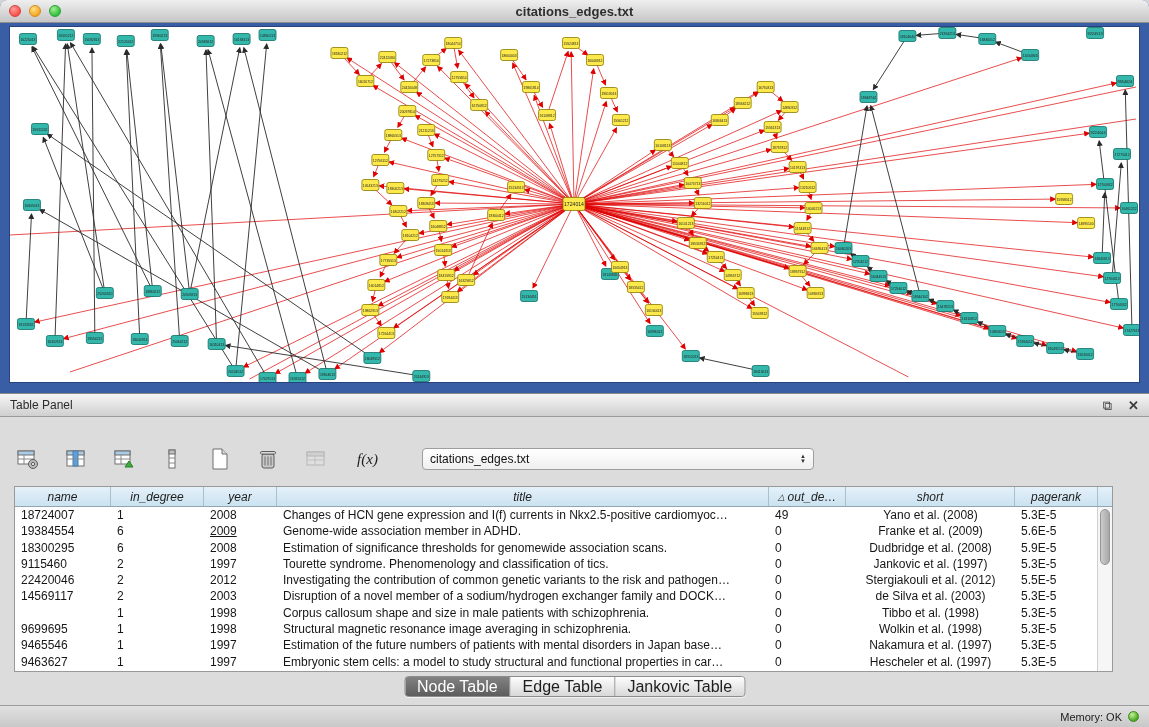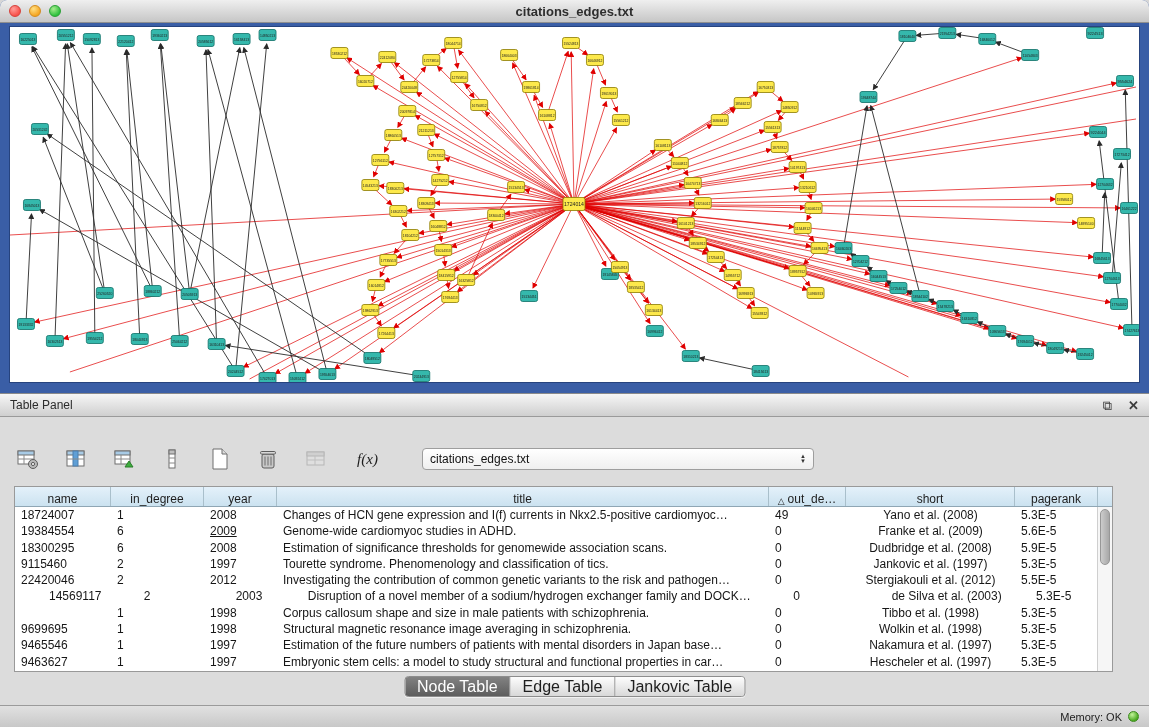--- a/index.html
+++ b/index.html
@@ -41,22 +41,22 @@
               background:linear-gradient(#ffffff,#efefef); border:1px solid #9e9e9e; border-radius:4px;
               display:flex; align-items:center; padding:0 7px; font-size:12px; color:#111; }
   .dd-arrows { margin-left:auto; display:flex; flex-direction:column; align-items:center;
                font-size:6px; line-height:5px; color:#333; }
 
   
   .table-box { position:absolute; top:69px; left:14px; width:1099px; height:186px; box-sizing:border-box;
                background:#fff; border:1px solid #999999; overflow:hidden; }
   .thead { display:flex; height:20px; background:linear-gradient(#e4f1fa,#cbe2f0);
            border-bottom:1px solid #8fa6b4; box-sizing:border-box; }
-  .th { font-size:12px; color:#1d1d1d; display:flex; align-items:flex-end; justify-content:center;
-        border-right:1px solid #a9bfcb; box-sizing:border-box; overflow:hidden; white-space:nowrap; }
+  .th { font-size:12px; color:#1d1d1d; display:flex; align-items:center; justify-content:center;
+        border-right:1px solid #a9bfcb; box-sizing:border-box; overflow:hidden; white-space:nowrap;font-style:italic; }
   .sort-glyph { font-size:9px; margin-right:3px; }
   .tr { display:flex; height:16.3px; }
   .td { font-size:12px; color:#161616; line-height:16.3px; padding-left:6px; box-sizing:border-box;
         white-space:nowrap; overflow:hidden; }
   .td.center { text-align:center; padding-left:0; }
   .vscroll { position:absolute; top:20px; right:0; bottom:0; width:15px;
              background:#f6f6f6; border-left:1px solid #cfcfcf; box-sizing:border-box; }
   .vthumb { position:absolute; top:2px; left:2px; width:10px; height:56px;
             background:linear-gradient(90deg,#cccccc,#a8a8a8); border:1px solid #979797; border-radius:5px; box-sizing:border-box; }
 
@@ -901,21 +901,21 @@
             <div class="td" style="width: 73px;">2008</div>
             <div class="td" style="width: 492px;">Changes of HCN gene expression and I(f) currents in Nkx2.5-positive cardiomyoc…</div>
             <div class="td" style="width: 77px;">49</div>
             <div class="td center" style="width: 169px;">Yano et al. (2008)</div>
             <div class="td" style="width: 83px;">5.3E-5</div>
           </div>
           <div class="tr">
             <div class="td" style="width: 96px;">19384554</div>
             <div class="td" style="width: 93px;">6</div>
             <div class="td" style="width: 73px; text-decoration: underline;">2009</div>
-            <div class="td" style="width: 492px;">Genome-wide cardiomyoc studies in ADHD.</div>
+            <div class="td" style="width: 492px;">Genome-wide association member in ADHD.</div>
             <div class="td" style="width: 77px;">0</div>
             <div class="td center" style="width: 169px;">Franke et al. (2009)</div>
             <div class="td" style="width: 83px;">5.6E-5</div>
           </div>
           <div class="tr">
             <div class="td" style="width: 96px;">18300295</div>
             <div class="td" style="width: 93px;">6</div>
             <div class="td" style="width: 73px;">2008</div>
             <div class="td" style="width: 492px;">Estimation of significance thresholds for genomewide association scans.</div>
             <div class="td" style="width: 77px;">0</div>
@@ -934,21 +934,21 @@
           <div class="tr">
             <div class="td" style="width: 96px;">22420046</div>
             <div class="td" style="width: 93px;">2</div>
             <div class="td" style="width: 73px;">2012</div>
             <div class="td" style="width: 492px;">Investigating the contribution of common genetic variants to the risk and pathogen…</div>
             <div class="td" style="width: 77px;">0</div>
             <div class="td center" style="width: 169px;">Stergiakouli et al. (2012)</div>
             <div class="td" style="width: 83px;">5.5E-5</div>
           </div>
           <div class="tr">
-            <div class="td" style="width: 96px; margin-left: 28px;">14569117</div>
+            <div class="td" style="width: 96px;">14569117</div>
             <div class="td" style="width: 93px;">2</div>
             <div class="td" style="width: 73px;">2003</div>
             <div class="td" style="width: 492px;">Disruption of a novel member of a sodium/hydrogen exchanger family and DOCK…</div>
             <div class="td" style="width: 77px;">0</div>
             <div class="td center" style="width: 169px;">de Silva et al. (2003)</div>
             <div class="td" style="width: 83px;">5.3E-5</div>
           </div>
           <div class="tr">
             <div class="td" style="width: 96px; margin-top: 37px;">9777169</div>
             <div class="td" style="width: 93px;">1</div>

